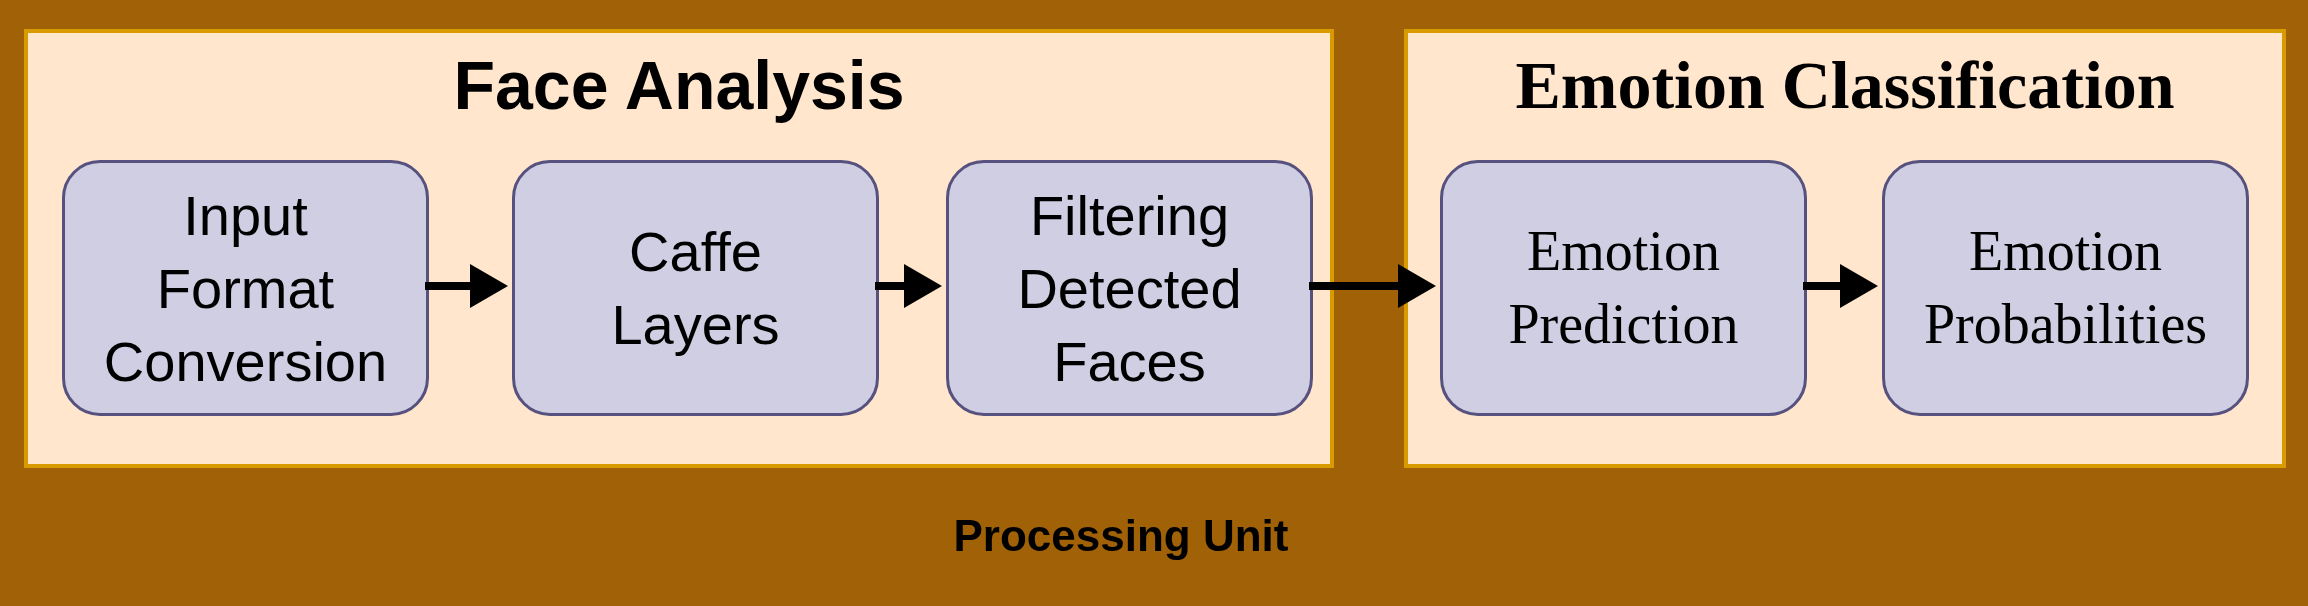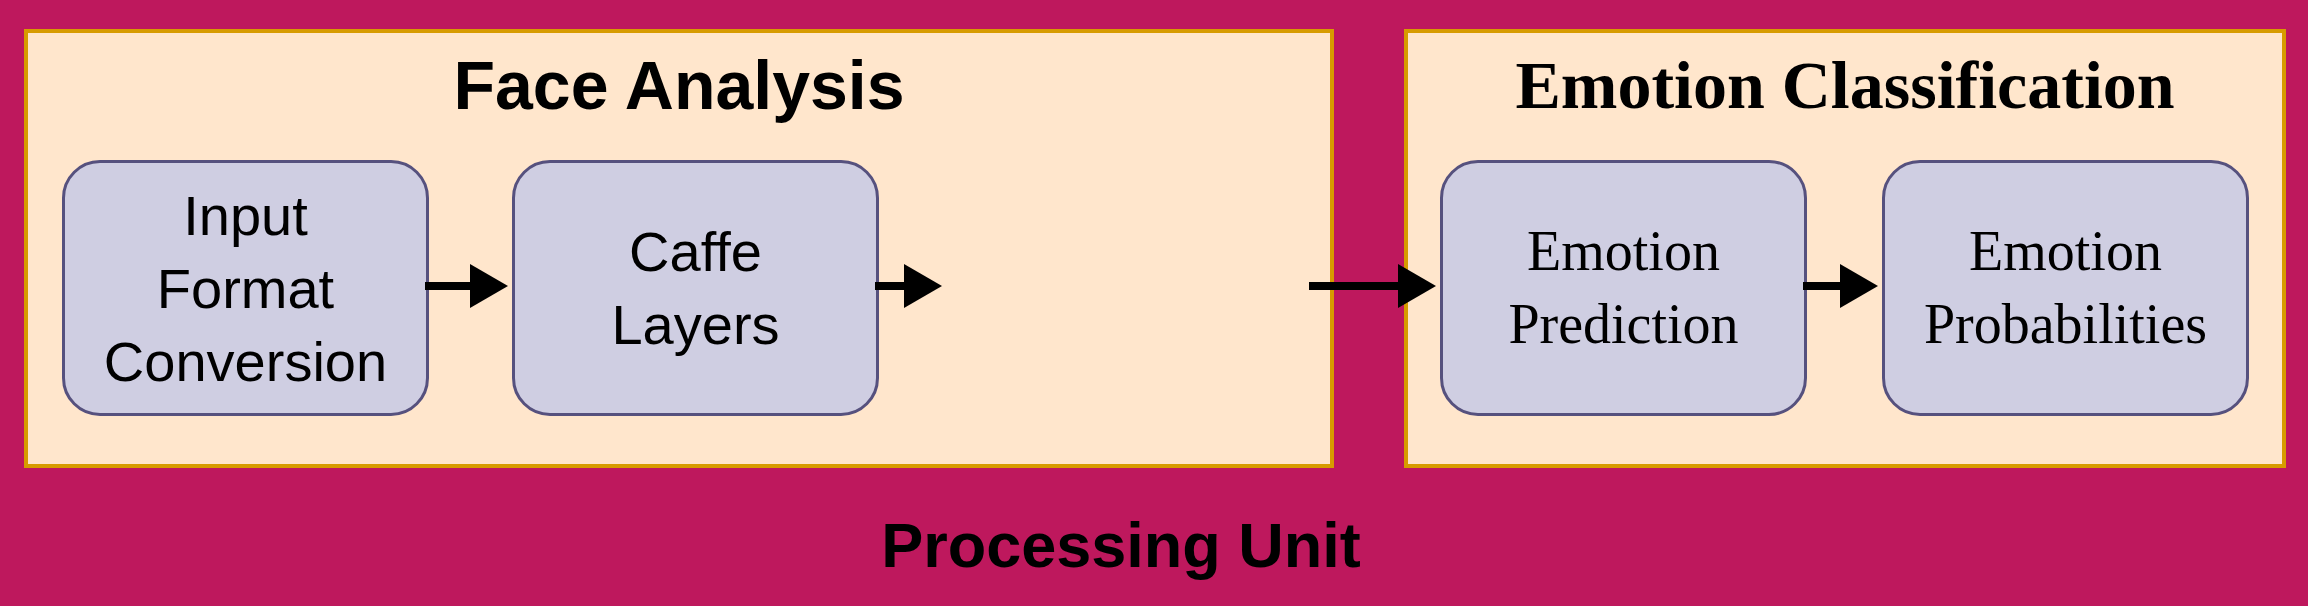--- a/index.html
+++ b/index.html
@@ -4,21 +4,21 @@
 <style>
   html, body {
     margin: 0;
     padding: 0;
     background: #FFFFFF;
   }
   .canvas {
     position: relative;
     width: 2308px;
     height: 606px;
-    background: #be185d;
+    background: #a16207;
     font-family: "Liberation Sans", sans-serif;
     color: #000000;
     overflow: hidden;
   }
   .group {
     position: absolute;
     top: 29px;
     height: 439px;
     background: #FFE6CC;
     border: 4px solid #D79B00;
@@ -85,21 +85,21 @@
   .a1 { left: 425px;  width: 83px; }
   .a2 { left: 875px;  width: 67px; }
   .a3 { left: 1309px; width: 127px; }
   .a4 { left: 1803px; width: 75px; }
   .caption {
     position: absolute;
     top: 514px;
     left: 0;
     width: 2242px;
     text-align: center;
-    font-size: 63px;
+    font-size: 44px;
     font-weight: bold;
     line-height: 1;
     white-space: nowrap;
   }
 </style>
 </head>
 <body>
 
 <div class="canvas">
 
@@ -110,20 +110,25 @@
       <span class="node-label">Input
 Format
 Conversion</span>
     </div>
 
     <div class="node n2">
       <span class="node-label">Caffe
 Layers</span>
     </div>
 
+    <div class="node n3">
+      <span class="node-label">Filtering
+Detected
+Faces</span>
+    </div>
   </section>
 
   <section class="group group-emotion">
     <div class="group-title">Emotion Classification</div>
 
     <div class="node n4">
       <span class="node-label">Emotion
 Prediction</span>
     </div>
 

